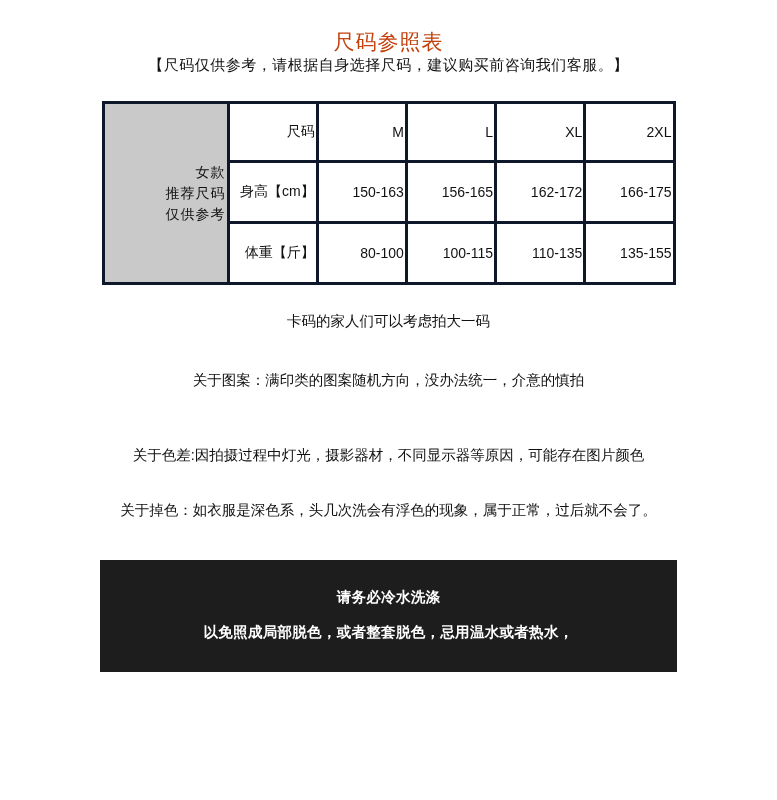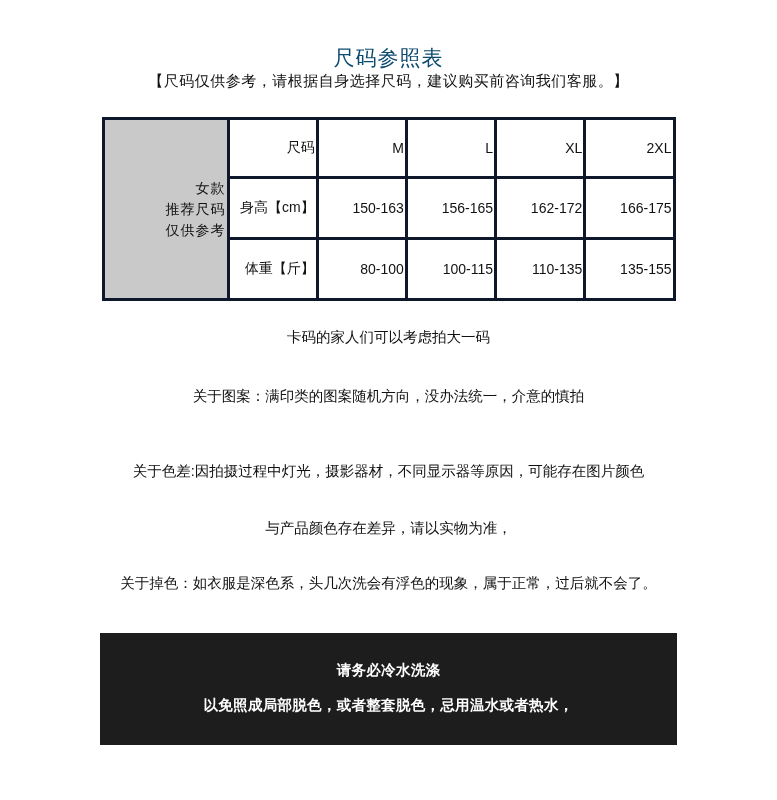--- a/index.html
+++ b/index.html
@@ -18,22 +18,22 @@
     position: relative;
     width: 777px;
     height: 800px;
   }
   .title {
     text-align: center;
     font-size: 21px;
     font-weight: normal;
     letter-spacing: 1px;
     margin: 0;
-    padding-top: 44px;
-    color: #0c4a6e;
+    padding-top: 28px;
+    color: #c2410c;
   }
   .subtitle {
     text-align: center;
     font-size: 15px;
     letter-spacing: 0.5px;
     color: #111;
   }
   .table-wrap {
     margin: 26px auto 0 auto;
     width: 574px;
@@ -139,21 +139,20 @@
         <td>110-135</td>
         <td>135-155</td>
       </tr>
     </tbody>
       </table>
   </div>
 
   <div class="note note-1">卡码的家人们可以考虑拍大一码</div>
   <div class="note note-2">关于图案：满印类的图案随机方向，没办法统一，介意的慎拍</div>
   <div class="note note-3">关于色差:因拍摄过程中灯光，摄影器材，不同显示器等原因，可能存在图片颜色</div>
-  <div class="note note-4">与产品颜色存在差异，请以实物为准，</div>
   <div class="note note-5">关于掉色：如衣服是深色系，头几次洗会有浮色的现象，属于正常，过后就不会了。</div>
 
   <div class="wash-box">
     <p class="wash-line">请务必冷水洗涤</p>
     <p class="wash-line">以免照成局部脱色，或者整套脱色，忌用温水或者热水，</p>
   </div>
 
 </div>
 
 </body></html>

